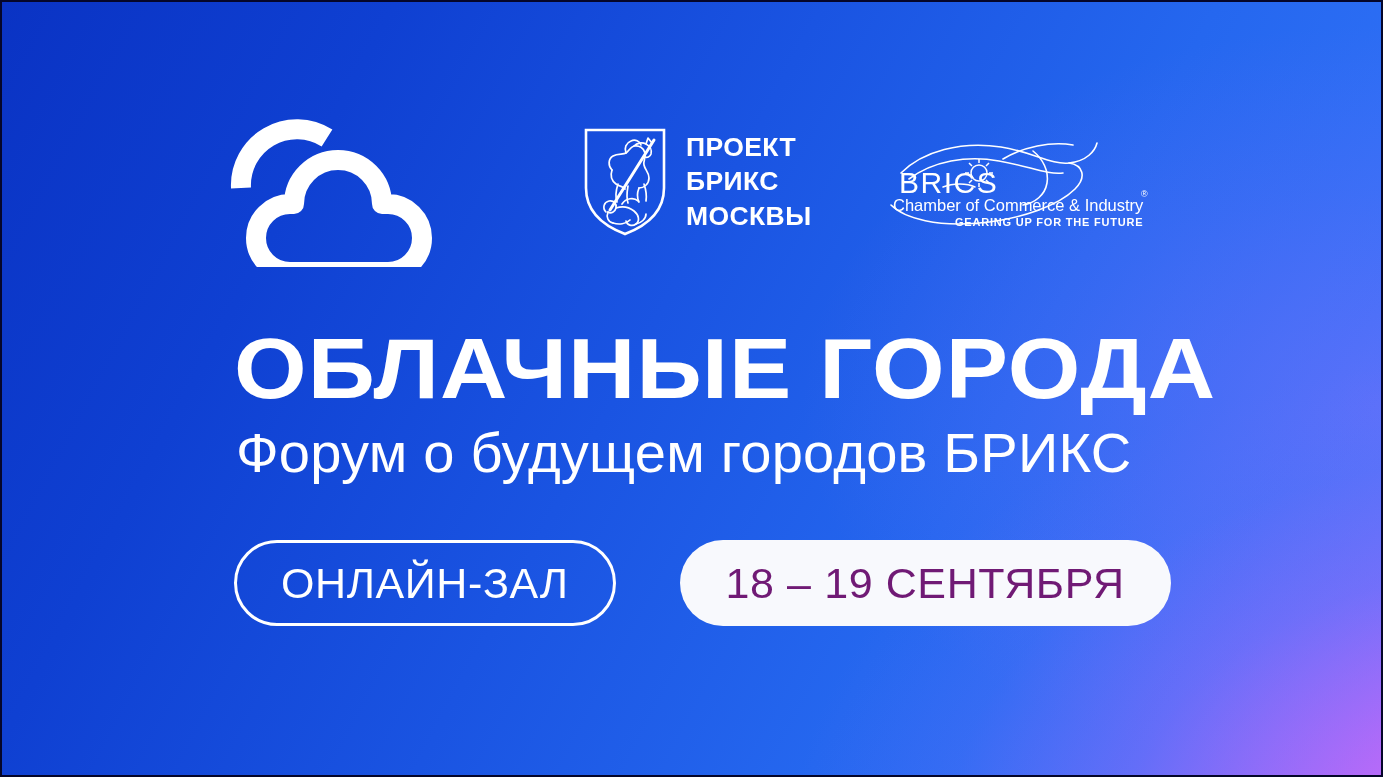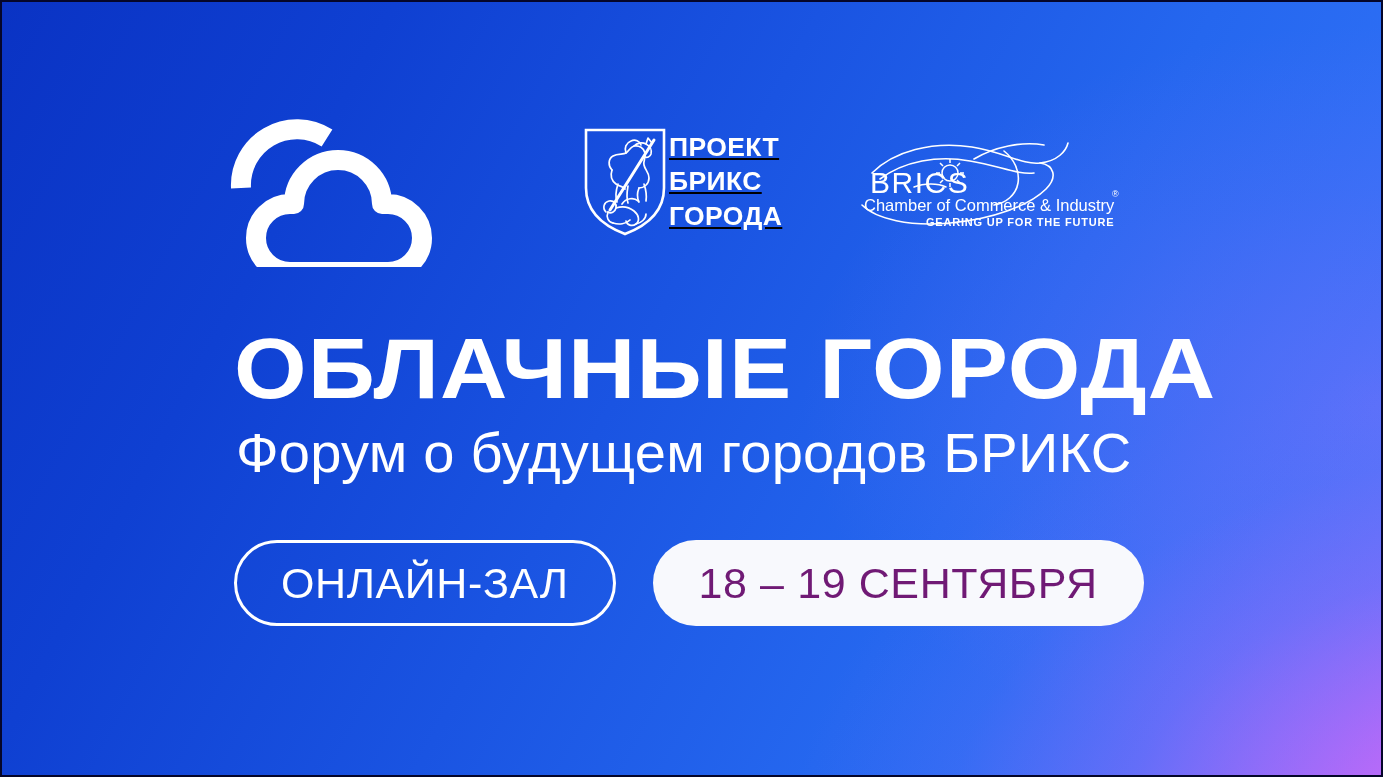--- a/index.html
+++ b/index.html
@@ -39,24 +39,23 @@
     gap: 0;
   }
   .cloud-logo {
     width: 240px;
     height: 165px;
     display: block;
   }
   .moscow-logo {
     display: flex;
     align-items: center;
-    gap: 1px;
+    gap: 18px;
     margin-left: 118px;
     margin-top: -6px;
-    text-decoration: underline;
   }
   .moscow-shield { width: 86px; height: 112px; display: block; }
   .moscow-text {
     color: #ffffff;
     font-size: 26.5px;
     font-weight: 700;
     line-height: 1.30;
     letter-spacing: 0.4px;
     white-space: nowrap;
   }
@@ -99,21 +98,21 @@
     transform-origin: left center;
   }
 
   
   .pill-row {
     position: absolute;
     left: 232px;
     top: 538px;
     display: flex;
     align-items: flex-start;
-    gap: 37px;
+    gap: 64px;
   }
   .pill {
     height: 86px;
     border-radius: 48px;
     display: flex;
     align-items: center;
     justify-content: center;
     box-sizing: border-box;
     white-space: nowrap;
     font-weight: 400;
@@ -179,21 +178,21 @@
             <path d="M54 98 C59 97 64 93 64 88"></path>
             <path d="M26 86 C24 91 26 96 31 97"></path>
             <path d="M31 97 C37 99 44 98 48 94"></path>
 
             <path d="M40 78 C44 72 52 71 56 75"></path>
           </g>
         </svg>
         <div class="moscow-text">
           <div>ПРОЕКТ</div>
           <div>БРИКС</div>
-          <div>ГОРОДА</div>
+          <div>МОСКВЫ</div>
         </div>
       </div>
 
       <div class="brics-logo">
         <svg class="brics-svg" viewBox="0 0 280 100">
           <g fill="none" stroke="#ffffff" stroke-width="1.6" stroke-linecap="round">
             <path d="M18 40 C40 18 78 8 118 14 C150 19 168 32 186 30 C204 28 212 18 214 10"></path>
             <path d="M26 46 C50 28 84 22 116 28 C146 33 164 42 180 40"></path>
             <path d="M120 26 C140 14 168 8 190 12"></path>
             <path d="M8 72 C22 86 56 94 96 90 C140 86 176 72 192 56 C204 44 200 32 186 30"></path>

